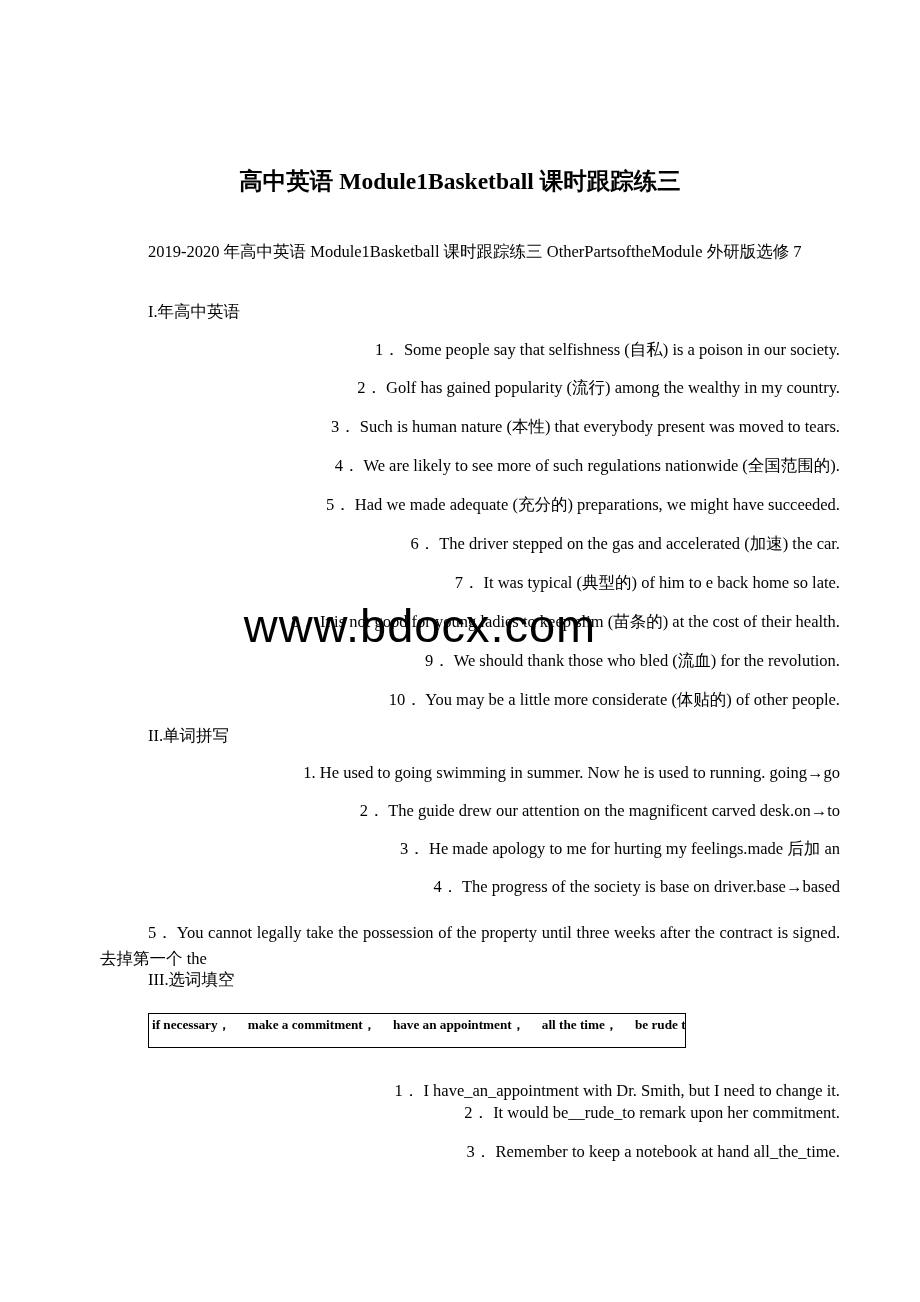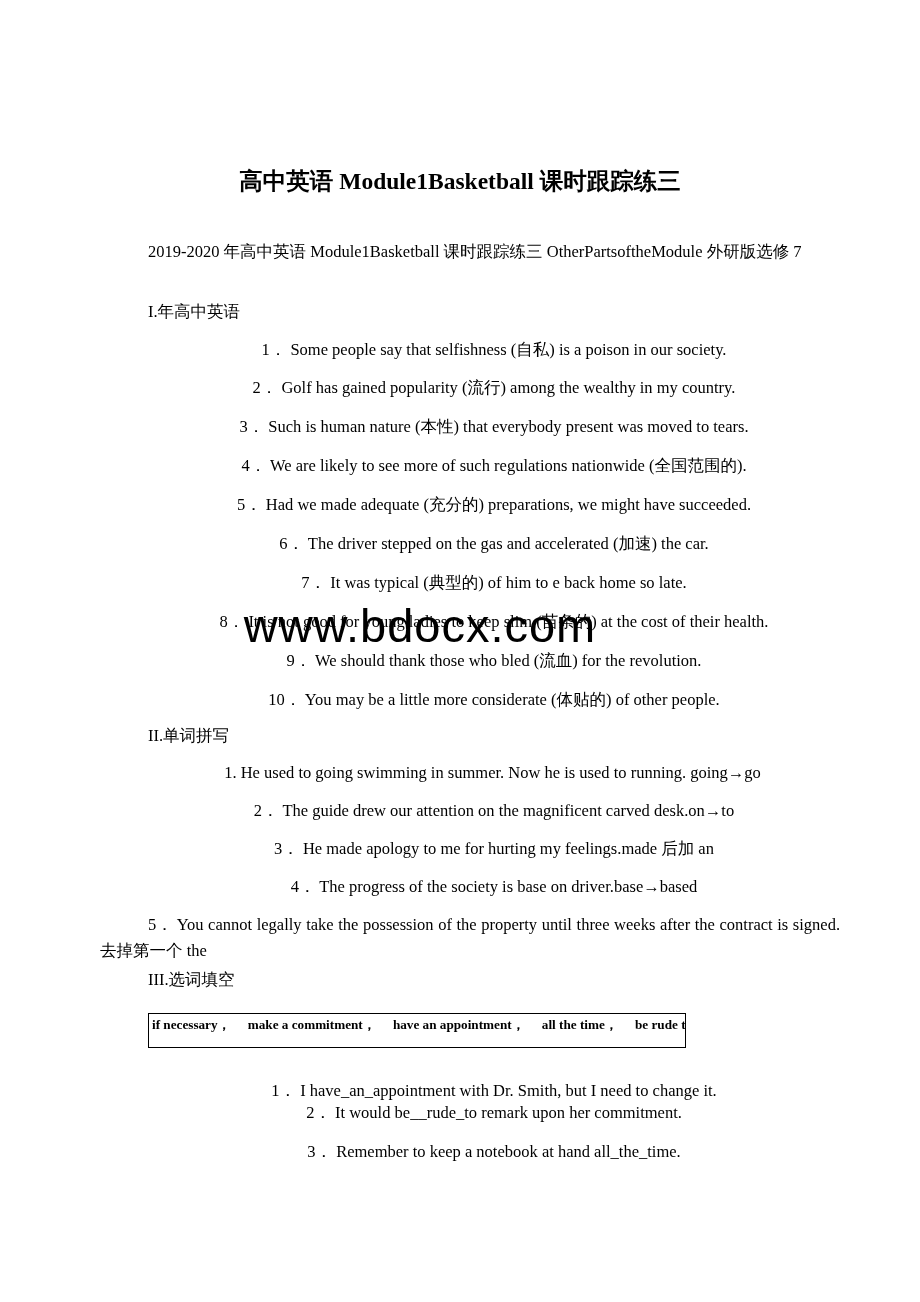--- a/index.html
+++ b/index.html
@@ -83,28 +83,29 @@
     line-height: 24px;
     white-space: nowrap;
   }
 
   .qline {
     position: absolute;
     left: 100px;
     width: 740px;
     font-size: 16.5px;
     line-height: 26px;
-    text-align: center;
+    text-align: right;
   }
   .qline .num {
     display: inline-block;
     padding-left: 48px;
   }
   .qline.wrap {
     text-align: justify;
+    margin-top: 8px;
   }
 
   
   #wordbank {
     position: absolute;
     left: 148px;
     top: 1013px;
     width: 538px;
     height: 35px;
     border: 1.3px solid #000000;

